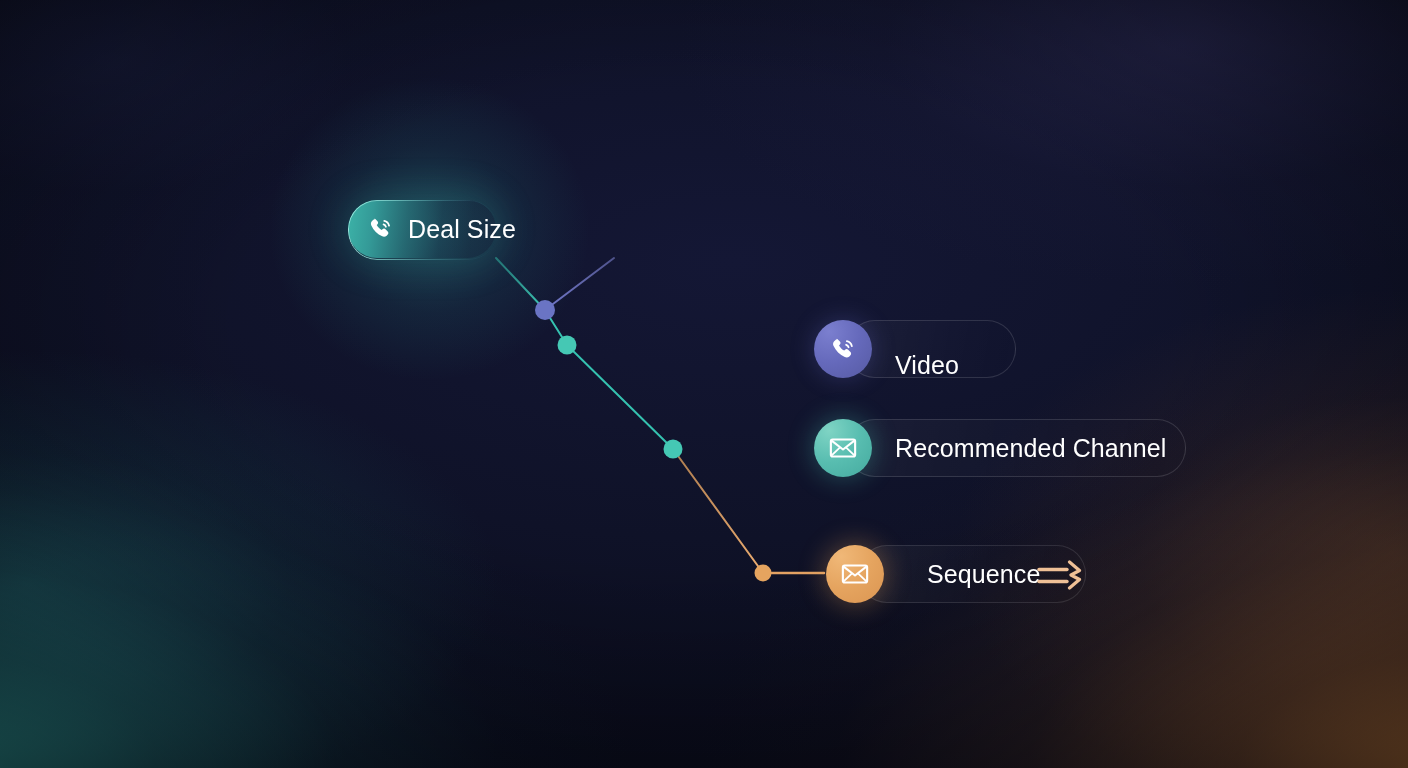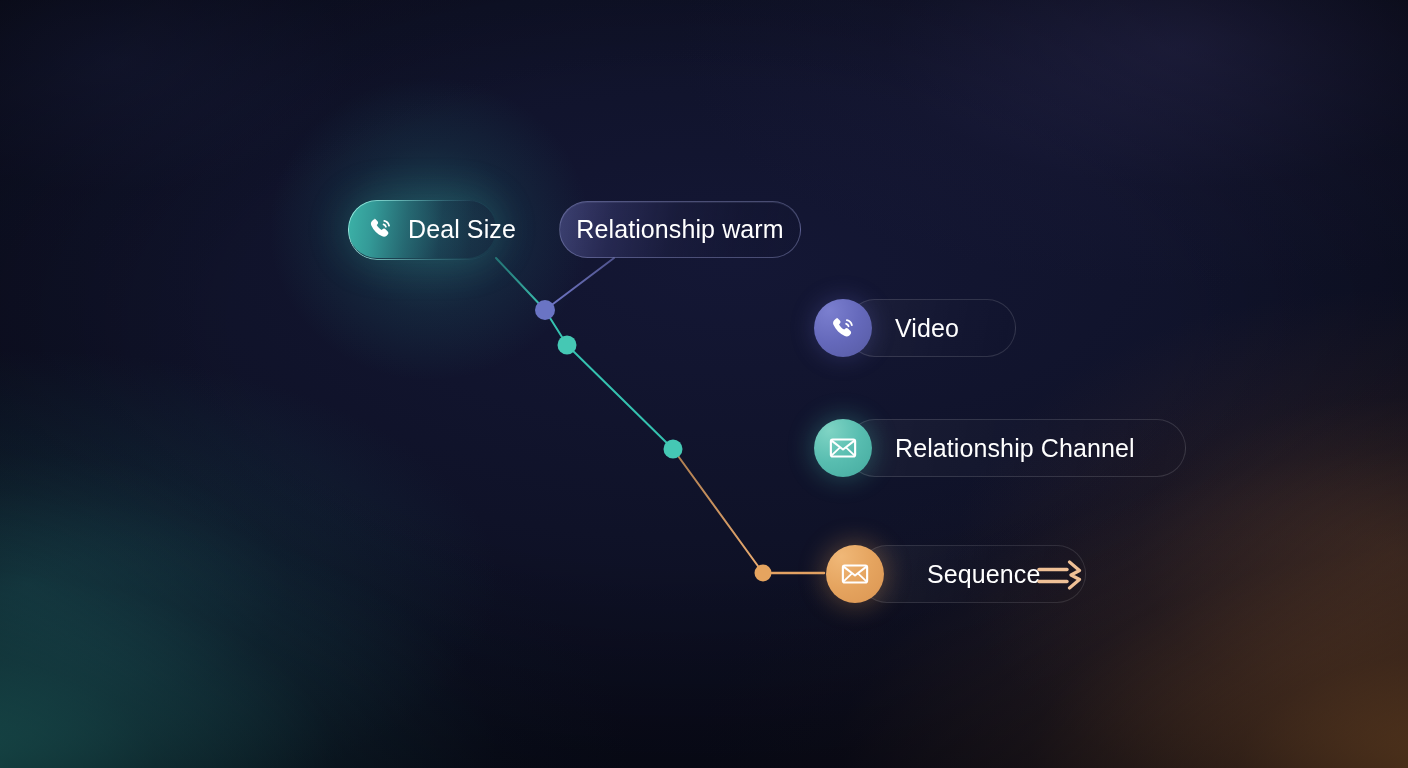--- a/index.html
+++ b/index.html
@@ -179,21 +179,21 @@
     justify-content: center;
     flex: none;
     z-index: 2;
   }
   .chip-label {
     position: relative;
     z-index: 2;
     margin-left: 23px;
   }
 
-  #node-video { left: 814px; top: 299px; height: 58px; }
+  #node-video { left: 814px; top: 320px; height: 58px; align-items: flex-end; }
   #node-video .chip-pill { width: 170px; }
   #node-video .chip-circle {
     background: radial-gradient(118% 118% at 26% 20%, #7b7fcf 0%, #6569bb 46%, #54589f 100%);
     box-shadow: 0 0 22px 2px rgba(98,102,186,0.28);
   }
 
   #node-recommended { left: 814px; top: 419px; height: 58px; }
   #node-recommended .chip-pill { width: 340px; }
   #node-recommended .chip-circle {
     background: radial-gradient(118% 118% at 26% 20%, #7fd4c4 0%, #58bdb0 46%, #42a79c 100%);
@@ -285,23 +285,20 @@
     <span class="icon-wrap">
       <svg class="icon-svg" width="28" height="28" viewBox="0 0 24 24" fill="none">
         <path d="M6.6 3.6c-.5 0-1 .25-1.4.65l-.9.9c-1 1-1.2 2.5-.6 3.8 1.9 4.1 5.25 7.45 9.35 9.35 1.3.6 2.8.4 3.8-.6l.9-.9c.75-.75.75-1.95 0-2.7l-1.9-1.9c-.7-.7-1.85-.7-2.55 0l-.7.7c-1.8-1-3.3-2.5-4.3-4.3l.7-.7c.7-.7.7-1.85 0-2.55l-1.9-1.9c-.2-.2-.45-.3-.7-.35z" fill="#ffffff"></path>
         <path d="M14.8 5.1c2.05.45 3.65 2.05 4.1 4.1" stroke="#ffffff" stroke-width="1.5" stroke-linecap="round" fill="none"></path>
         <path d="M14.2 8.1c.95.3 1.7 1.05 2 2" stroke="#ffffff" stroke-width="1.5" stroke-linecap="round" fill="none"></path>
       </svg>
     </span>
     <span class="node-label">Deal Size</span>
   </div>
 
-  <div class="node" id="node-relationship">
-    <span class="node-label">Relationship warm</span>
-  </div>
 
   <div class="node node-chip" id="node-video">
     <div class="chip-pill"></div>
     <div class="chip-circle">
       <span>
         <svg class="icon-svg" width="29" height="29" viewBox="0 0 24 24" fill="none">
           <path d="M6.6 3.6c-.5 0-1 .25-1.4.65l-.9.9c-1 1-1.2 2.5-.6 3.8 1.9 4.1 5.25 7.45 9.35 9.35 1.3.6 2.8.4 3.8-.6l.9-.9c.75-.75.75-1.95 0-2.7l-1.9-1.9c-.7-.7-1.85-.7-2.55 0l-.7.7c-1.8-1-3.3-2.5-4.3-4.3l.7-.7c.7-.7.7-1.85 0-2.55l-1.9-1.9c-.2-.2-.45-.3-.7-.35z" fill="#ffffff"></path>
           <path d="M14.8 5.1c2.05.45 3.65 2.05 4.1 4.1" stroke="#ffffff" stroke-width="1.5" stroke-linecap="round" fill="none"></path>
           <path d="M14.2 8.1c.95.3 1.7 1.05 2 2" stroke="#ffffff" stroke-width="1.5" stroke-linecap="round" fill="none"></path>
         </svg>
@@ -314,21 +311,21 @@
     <div class="chip-pill"></div>
     <div class="chip-circle">
       <span>
         <svg class="icon-svg" width="30" height="30" viewBox="0 0 24 24" fill="none">
           <rect x="2.3" y="5.2" width="19.4" height="13.6" rx="1.4" stroke="#ffffff" stroke-width="1.7" fill="none"></rect>
           <path d="M2.9 6.1 L12 13.2 L21.1 6.1" stroke="#ffffff" stroke-width="1.7" stroke-linecap="round" stroke-linejoin="round" fill="none"></path>
           <path d="M2.9 17.9 L9.2 11.9 M21.1 17.9 L14.8 11.9" stroke="#ffffff" stroke-width="1.5" stroke-linecap="round" fill="none"></path>
         </svg>
       </span>
     </div>
-    <span class="node-label chip-label">Relationship Channel</span>
+    <span class="node-label chip-label">Recommended Channel</span>
   </div>
 
   <div class="node node-chip" id="node-sequence">
     <div class="chip-pill"></div>
     <div class="chip-circle">
       <span>
         <svg class="icon-svg" width="30" height="30" viewBox="0 0 24 24" fill="none">
           <rect x="2.3" y="5.2" width="19.4" height="13.6" rx="1.4" stroke="#ffffff" stroke-width="1.7" fill="none"></rect>
           <path d="M2.9 6.1 L12 13.2 L21.1 6.1" stroke="#ffffff" stroke-width="1.7" stroke-linecap="round" stroke-linejoin="round" fill="none"></path>
           <path d="M2.9 17.9 L9.2 11.9 M21.1 17.9 L14.8 11.9" stroke="#ffffff" stroke-width="1.5" stroke-linecap="round" fill="none"></path>

